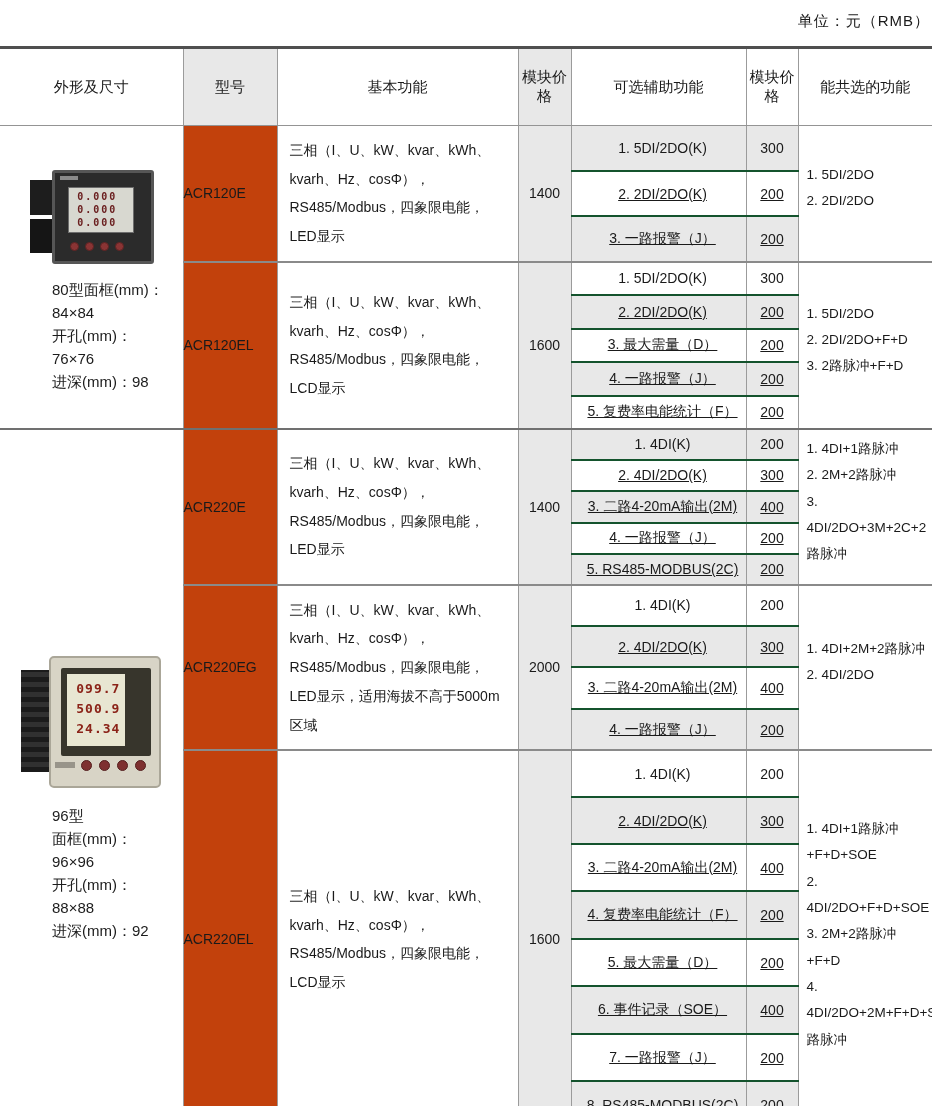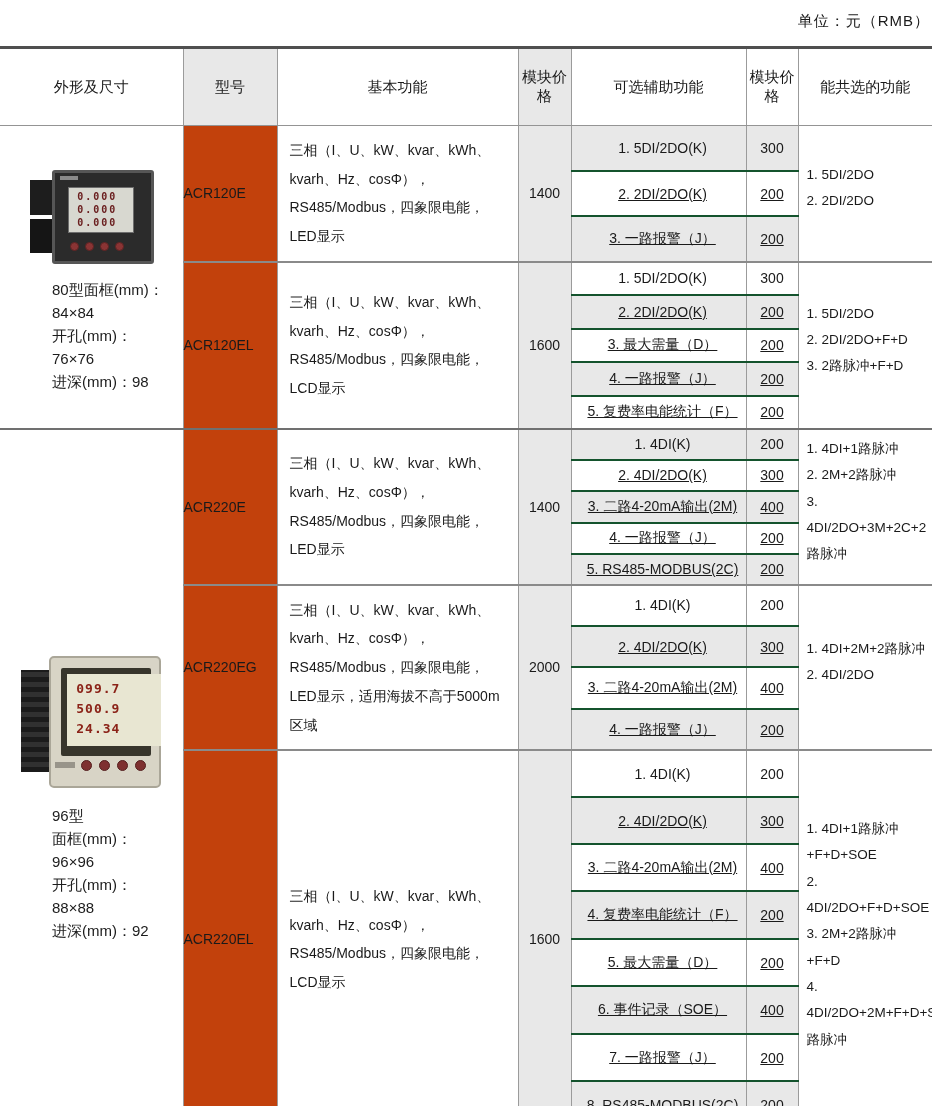--- a/index.html
+++ b/index.html
@@ -33,21 +33,21 @@
   .m80-logo{position:absolute;left:32px;top:6px;width:18px;height:4px;background:#8a8a8a;}
   .m80-screen{position:absolute;left:40px;top:17px;width:66px;height:46px;background:#d8d8d0;border:1px solid #6d6d6d;box-sizing:border-box;padding:2px 16px 0 8px;text-align:left;}
   .m80-screen .dline{font-family:"DejaVu Sans Mono","Liberation Mono",monospace;font-weight:bold;font-size:10px;line-height:13px;color:#6b2020;letter-spacing:2px;}
   .m80-btns{position:absolute;left:42px;top:72px;display:flex;gap:6px;}
   .m80-btns i{width:9px;height:9px;border-radius:50%;background:#8a3434;border:1px solid #5e2424;box-sizing:border-box;}
   
   .meter96{position:relative;width:140px;height:132px;margin:40px auto 16px;}
   .m96-fin{position:absolute;left:0;top:14px;width:36px;height:102px;background:repeating-linear-gradient(0deg,#1b1b1b 0 5px,#313131 5px 10px);}
   .m96-front{position:absolute;left:28px;top:0;width:112px;height:132px;background:#d8d4c6;border:2px solid #aaa698;border-radius:5px;box-sizing:border-box;}
   .m96-inner{position:absolute;left:40px;top:12px;width:90px;height:88px;background:#37352c;border-radius:2px;}
-  .m96-screen{position:absolute;left:46px;top:18px;width:94px;height:72px;background:#e8e6d2;box-sizing:border-box;padding:5px 0 0 9px;text-align:left;}
+  .m96-screen{position:absolute;left:46px;top:18px;width:58px;height:72px;background:#e8e6d2;box-sizing:border-box;padding:5px 0 0 9px;text-align:left;}
   .m96-screen .dline{font-family:"DejaVu Sans Mono","Liberation Mono",monospace;font-weight:bold;font-size:13px;line-height:20px;color:#8b2318;letter-spacing:1px;}
   .m96-logo{position:absolute;left:34px;top:106px;width:20px;height:6px;background:#98948a;}
   .m96-btns{position:absolute;left:60px;top:104px;display:flex;gap:7px;}
   .m96-btns i{width:11px;height:11px;border-radius:50%;background:#7e3030;border:1px solid #552020;box-sizing:border-box;}
 </style>
 </head>
 <body>
 
 <div class="page">
   <div class="unit">单位：元（RMB）</div>

